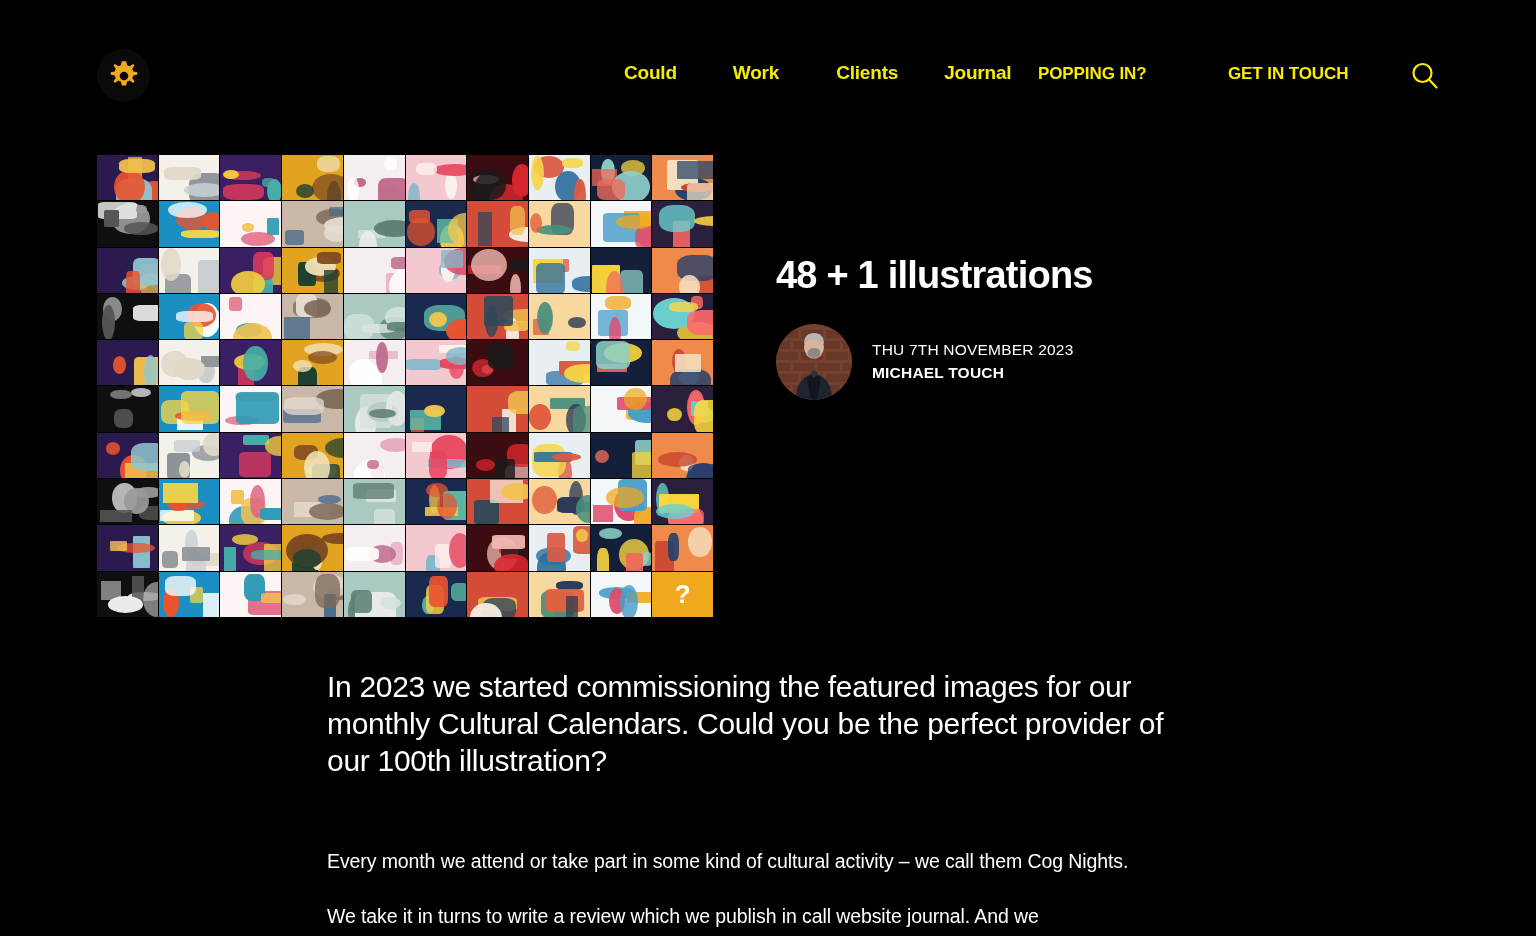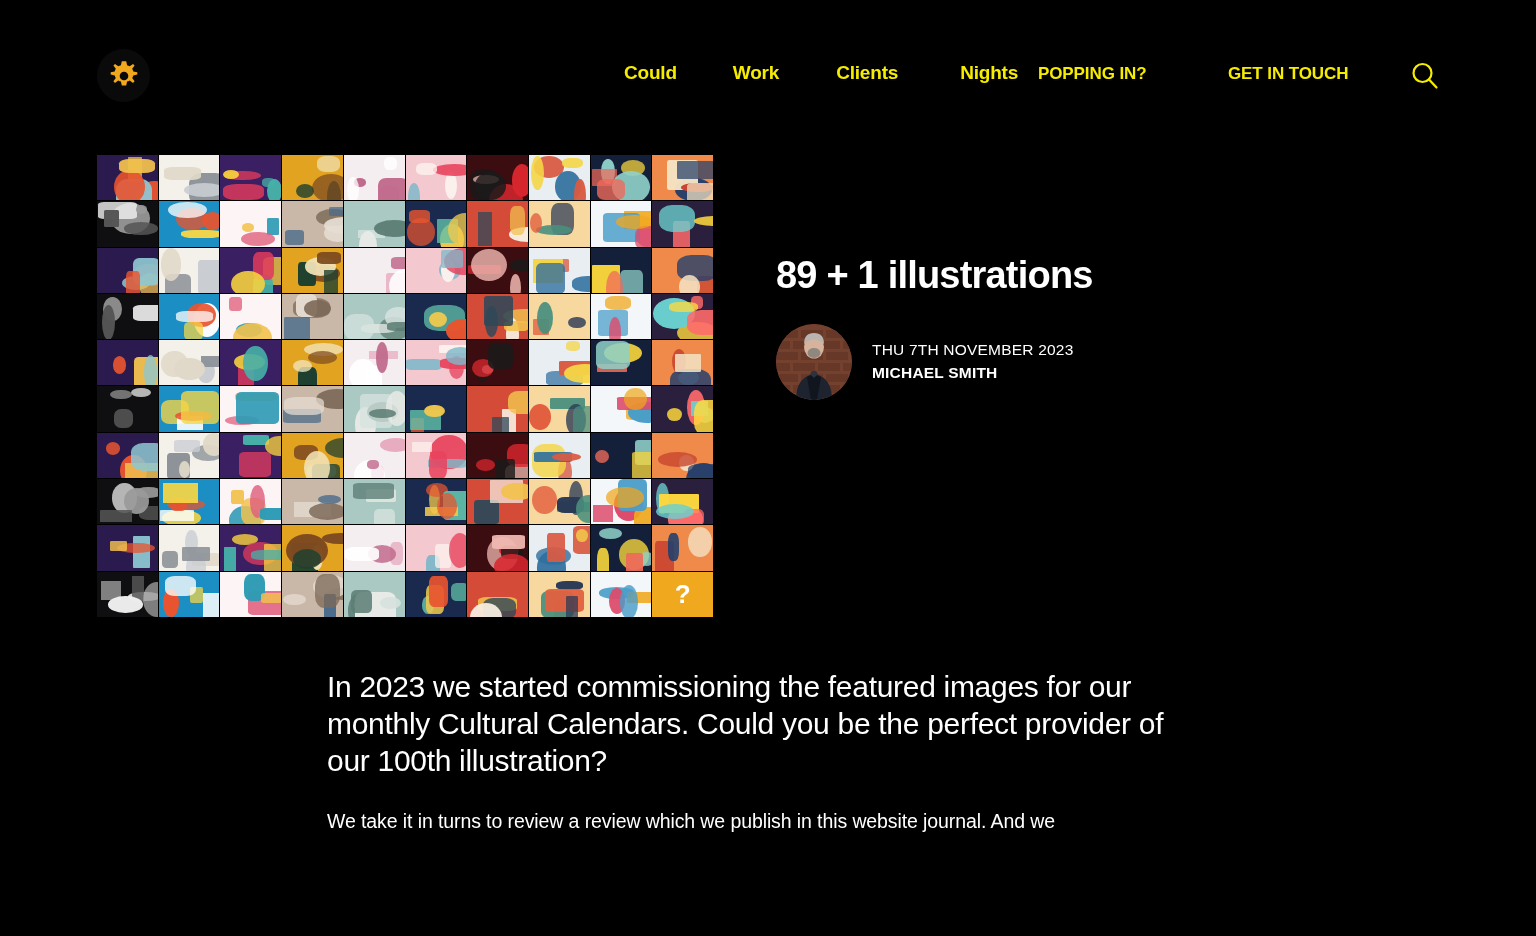--- a/index.html
+++ b/index.html
@@ -53,21 +53,21 @@
     color: #f5ec00;
     font-size: 19px;
     font-weight: bold;
     letter-spacing: -0.2px;
     text-decoration: none;
     cursor: pointer;
     white-space: nowrap;
   }
   .nav-primary .nav-link:nth-child(1) { margin-right: 56px; }
   .nav-primary .nav-link:nth-child(2) { margin-right: 57px; }
-  .nav-primary .nav-link:nth-child(3) { margin-right: 62px; }
+  .nav-primary .nav-link:nth-child(3) { margin-right: 46px; }
 
   .nav-popping {
     position: absolute;
     left: 1038px;
     top: 64px;
     color: #f5ec00;
     font-size: 17px;
     font-weight: bold;
     letter-spacing: -0.1px;
     cursor: pointer;
@@ -216,21 +216,21 @@
         </g>
         <circle cx="18" cy="18" r="4.3" fill="#0a0a0a"></circle>
       </svg>
     </span>
   </a>
 
   <nav class="nav-primary">
     <a class="nav-link">Could</a>
     <a class="nav-link">Work</a>
     <a class="nav-link">Clients</a>
-    <a class="nav-link">Nights</a>
+    <a class="nav-link">Journal</a>
   </nav>
 
   <a class="nav-popping">POPPING IN?</a>
   <a class="nav-contact">GET IN TOUCH</a>
 
   <a class="nav-search">
     <span>
       <svg width="32" height="32" viewBox="0 0 32 32" fill="none">
         <circle cx="13.5" cy="13" r="9" stroke="#f5ec00" stroke-width="2.2"></circle>
         <line x1="20" y1="19.5" x2="27.5" y2="27.5" stroke="#f5ec00" stroke-width="2.2" stroke-linecap="round"></line>
@@ -936,21 +936,21 @@
       <div class="t-bg" style="background: rgb(243, 247, 249);"></div>
       <div class="sh" style="background: rgb(74, 158, 201); width: 58.9778%; height: 25.0714%; left: 13.0769%; top: 34.2324%; border-radius: 50%; opacity: 0.923074;"></div>
       <div class="sh" style="background: rgb(221, 75, 107); width: 27.2723%; height: 57.9343%; left: 30.0996%; top: 35.3773%; border-radius: 50%; opacity: 0.936189;"></div>
       <div class="sh" style="background: rgb(240, 168, 30); width: 47.7249%; height: 22.9106%; left: 59.7457%; top: 45.178%; border-radius: 7.29097%; opacity: 0.892077;"></div>
       <div class="sh" style="background: rgb(74, 158, 201); width: 30.4813%; height: 73.4965%; left: 48.173%; top: 30.3776%; border-radius: 50%; opacity: 0.820039;"></div>
     </div>
     <div class="tile tile-final" style="background: rgb(240, 168, 30);">?</div>
   </div>
 
 <div class="article-head">
-  <h1 class="article-title">89 + 1 illustrations</h1>
+  <h1 class="article-title">48 + 1 illustrations</h1>
 
   <div class="byline">
     <div class="avatar">
       <svg width="76" height="76" viewBox="0 0 76 76">
         <defs>
           <clipPath id="avclip">
               <circle cx="38" cy="38" r="38"></circle>
             </clipPath>
         </defs>
         <g clip-path="url(#avclip)">
@@ -982,22 +982,23 @@
           <path d="M28 20 q10 -9 20 0 q0 -11 -10 -11 q-10 0 -10 11 z" fill="#b9b4ae"></path>
           <ellipse cx="38" cy="29" rx="6.5" ry="5" fill="#8f8780"></ellipse>
           <path d="M20 76 q0 -23 18 -26 q18 3 18 26 z" fill="#1d2430"></path>
           <path d="M38 50 l-7 3 l4 23 l6 0 l4 -23 z" fill="#11151d"></path>
           <path d="M34 50 l4 4 l4 -4 l-2 -3 l-4 0 z" fill="#2b3340"></path>
         </g>
       </svg>
     </div>
     <div class="byline-text">
       <div class="byline-date">THU 7TH NOVEMBER 2023</div>
-      <div class="byline-author">MICHAEL SMITH</div>
+      <div class="byline-author">MICHAEL TOUCH</div>
     </div>
   </div>
 
 </div>
 
 <article class="article-body">
   <p class="lede">In 2023 we started commissioning the featured images for our monthly Cultural Calendars. Could you be the perfect provider of our 100th illustration?</p>
-  <p class="para para-2">We take it in turns to review a review which we publish in this website journal. And we</p>
+  <p class="para para-1">Every month we attend or take part in some kind of cultural activity – we call them Cog Nights.</p>
+  <p class="para para-2">We take it in turns to write a review which we publish in call website journal. And we</p>
 </article>
 
 </body></html>

